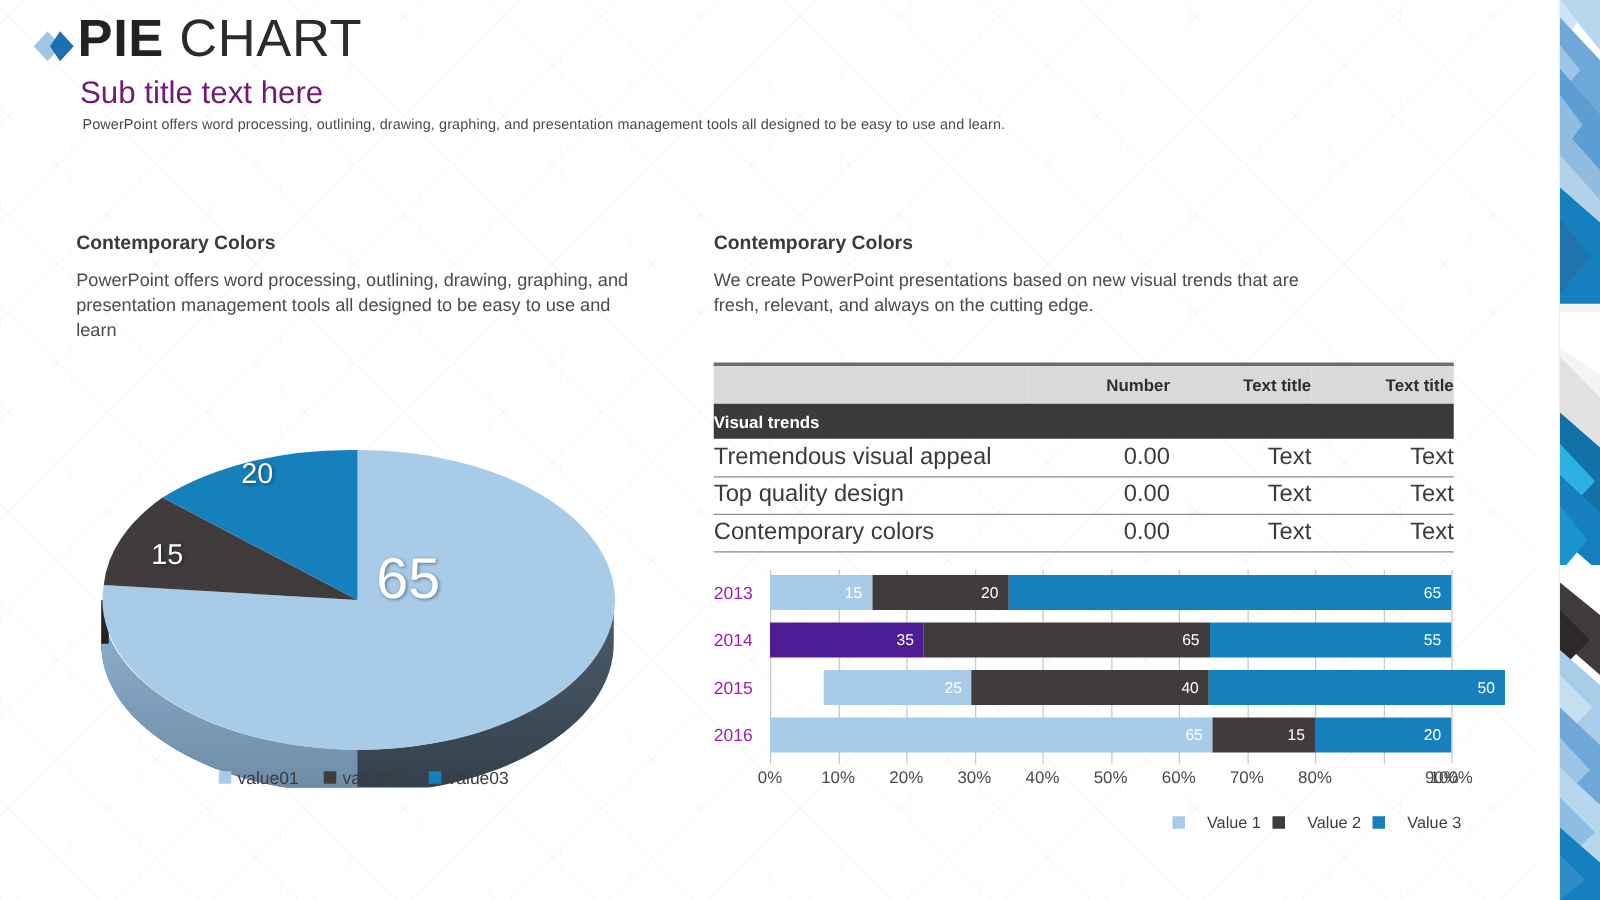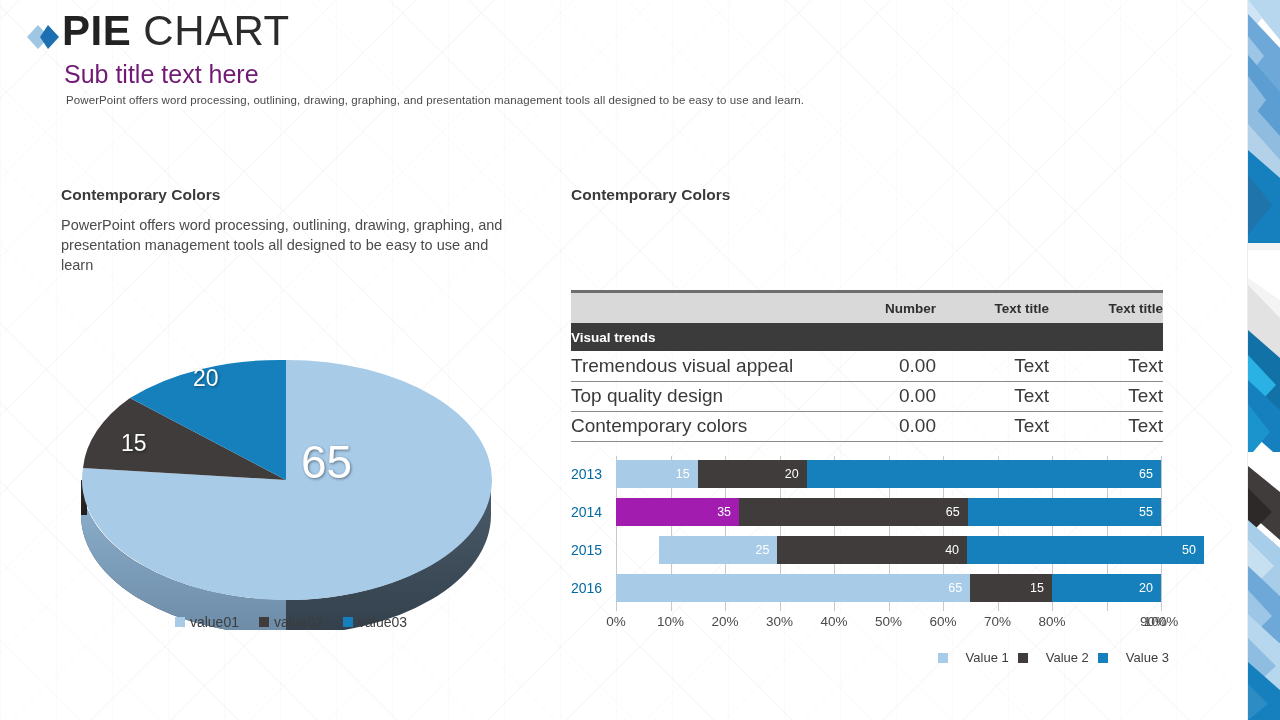--- a/index.html
+++ b/index.html
@@ -115,21 +115,21 @@
     position: absolute; left: 0; width: 100%; height: 28px;
     display: flex;
   }
   .bar-seg {
     height: 100%; display: flex; align-items: center; justify-content: flex-end;
     color: #ffffff; font-size: 12.5px; padding-right: 8px;
     white-space: nowrap;
   }
   .bar-ylabel {
     position: absolute; left: 0; width: 42px; text-align: left;
-    font-size: 14px; color: #0369a1;
+    font-size: 14px; color: #a21caf;
   }
   #bar-xaxis {
     position: absolute; left: 45px; top: 162px; width: 545px; height: 20px;
   }
   #bar-xaxis .xt {
     position: absolute; top: 0; font-size: 13.5px; color: #4a4a4a;
     transform: translateX(-50%); white-space: nowrap;
   }
   #bar-legend {
     position: absolute; right: 2px; top: 198px;
@@ -213,20 +213,21 @@
       <span>value02</span>
     </span>
     <span class="leg-item">
       <span class="swatch" style="background:#1680bd"></span>
       <span>value03</span>
     </span>
   </div>
 
   <div id="right-col">
     <div class="col-heading">Contemporary Colors</div>
+    <div class="col-body">We create PowerPoint presentations based on new visual trends that are fresh, relevant, and always on the cutting edge.</div>
   </div>
 
   <table id="data-table">
     <colgroup>
       <col class="col-w-label">
         <col class="col-w-num">
         <col class="col-w-t1">
         <col class="col-w-t2">
     </colgroup>
     <tbody>
@@ -277,21 +278,21 @@
           <div class="gl" style="left: 436px;"></div>
           <div class="gl" style="left: 490.5px;"></div>
           <div class="gl" style="left: 545px;"></div>
         </div>
     <div class="bar-row" style="top: 4px;">
           <div class="bar-seg" style="width: 15%; background: rgb(168, 203, 232);">15</div>
           <div class="bar-seg" style="width: 20%; background: rgb(63, 60, 59);">20</div>
           <div class="bar-seg" style="width: 65%; background: rgb(22, 128, 189);">65</div>
         </div>
         <div class="bar-row" style="top: 42px;">
-          <div class="bar-seg" style="width: 22.5806%; background: #a21caf;">35</div>
+          <div class="bar-seg" style="width: 22.5806%; background: #4c1d95;">35</div>
           <div class="bar-seg" style="width: 41.9355%; background: rgb(63, 60, 59);">65</div>
           <div class="bar-seg" style="width: 35.4839%; background: rgb(22, 128, 189);">55</div>
         </div>
         <div class="bar-row" style="top: 80px; margin-left: 43px;">
           <div class="bar-seg" style="width: 21.7391%; background: rgb(168, 203, 232);">25</div>
           <div class="bar-seg" style="width: 34.7826%; background: rgb(63, 60, 59);">40</div>
           <div class="bar-seg" style="width: 43.4783%; background: rgb(22, 128, 189);">50</div>
         </div>
         <div class="bar-row" style="top: 118px;">
           <div class="bar-seg" style="width: 65%; background: rgb(168, 203, 232);">65</div>

